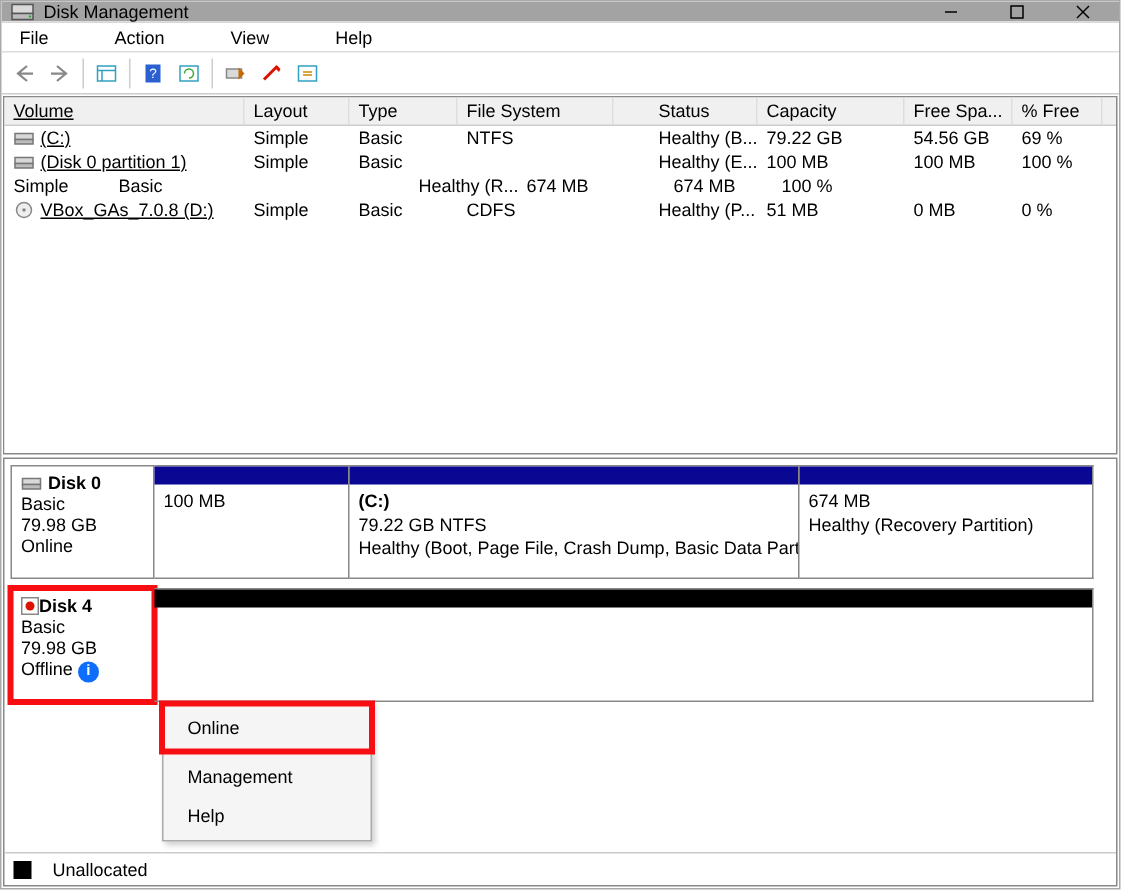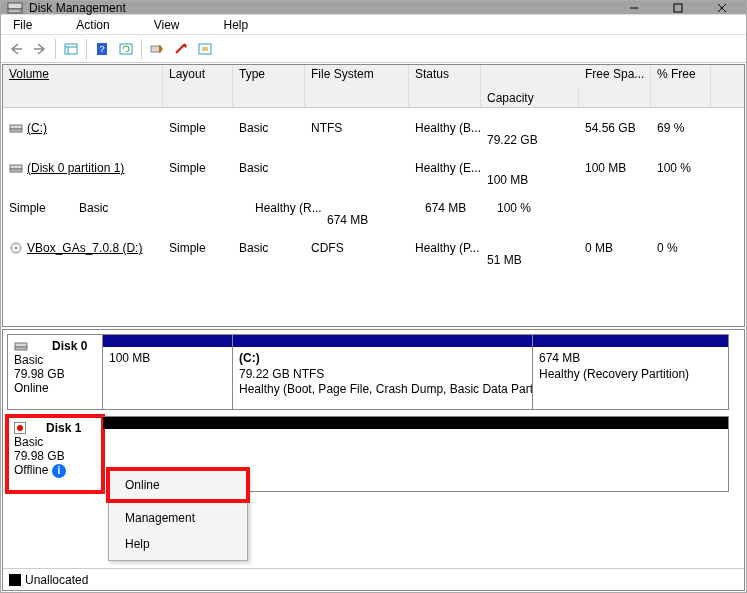--- a/index.html
+++ b/index.html
@@ -44,49 +44,49 @@
   .volpane { border:1px solid #888; margin:1px; flex-shrink:0; }
   .vol-head { display:flex; background:#f0f0f0; border-bottom:1px solid #ccc; }
   .vol-head .col { border-right:1px solid #ddd; padding:2px 6px; font-size:12px; white-space:nowrap; overflow:hidden; }
   .vol-body { height:218px; background:#fff; overflow:auto; }
   .vol-row { display:flex; padding:0; }
   .vol-row .cell { padding:1px 6px; white-space:nowrap; overflow:hidden; font-size:12px; display:flex; align-items:center; }
   .col-vol   { width:160px;text-decoration:underline; }
   .col-lay   { width:70px; }
   .col-type  { width:72px; }
   .col-fs    { width:104px; }
-  .col-stat  { width:72px; }
-  .col-cap   { width:98px;margin-top:24px; }
+  .col-stat  { width:72px;margin-left:24px; }
+  .col-cap   { width:98px; }
   .col-free  { width:72px; }
   .col-pfree { width:60px; }
   .driveicon { width:14px; height:12px; margin-right:4px; flex-shrink:0; }
 
   
   .gpane { flex:1; border:1px solid #888; margin:1px; overflow:hidden; display:flex; flex-direction:column; }
   .gpane-body { flex:1; overflow:auto; padding:4px 4px 0 4px; }
   .disk-row { display:flex; margin-bottom:6px; background:#fff; }
   .disk-label {
     width:96px; border:1px solid #888; padding:4px 6px; font-size:12px; display:flex; flex-direction:column; gap:0; min-height:76px;
   }
-  .disk-label .dname { font-weight:bold; display:flex; align-items:center; gap:20px; }
+  .disk-label .dname { font-weight:bold; display:flex; align-items:center; gap:0; }
   .disk-slices { flex:1; display:flex; }
   .disk-slice {
     border:1px solid #888;
     border-left:none;
     display:flex; flex-direction:column;
   }
   .slice-bar { height:12px; background:#0a0793; }
   .slice-bar.black { background:#000; }
   .slice-body { padding:4px 6px; font-size:12px; line-height:1.3; overflow:hidden; white-space:nowrap; }
   .slice-body .bold { font-weight:bold; }
 
   .highlight-red { outline:4px solid #f80d13; outline-offset:-2px; }
 
   
-  .legend { height:22px; border-top:1px solid #ccc; display:flex; align-items:center; padding:0 6px; gap:4px; font-size:12px;text-align:center; }
+  .legend { height:22px; border-top:1px solid #ccc; display:flex; align-items:center; padding:0 6px; gap:14px; font-size:12px;text-align:center; }
   .legend-sw { width:12px; height:12px; background:#000; display:inline-block; }
 
   
   .ctxmenu {
     position:absolute;
     left:108px; top:468px;
     width:140px;
     background:#f5f5f5;
     border:1px solid #aaa;
     box-shadow:2px 2px 4px rgba(0,0,0,0.2);
@@ -301,21 +301,21 @@
               <div>674 MB</div>
               <div>Healthy (Recovery Partition)</div>
             </div>
           </div>
         </div>
       </div>
       <div class="disk-row">
         <div class="disk-label highlight-red">
           <div class="dname">
             <span class="red-dot"></span>
-            <span>Disk 1</span>
+            <span>Disk 4</span>
           </div>
           <div>Basic</div>
           <div>79.98 GB</div>
           <div>Offline <span class="info-i">i</span></div>
         </div>
         <div class="disk-slices">
           <div class="disk-slice" style="width: 626px;">
             <div class="slice-bar black"></div>
             <div class="slice-body"></div>
           </div>

